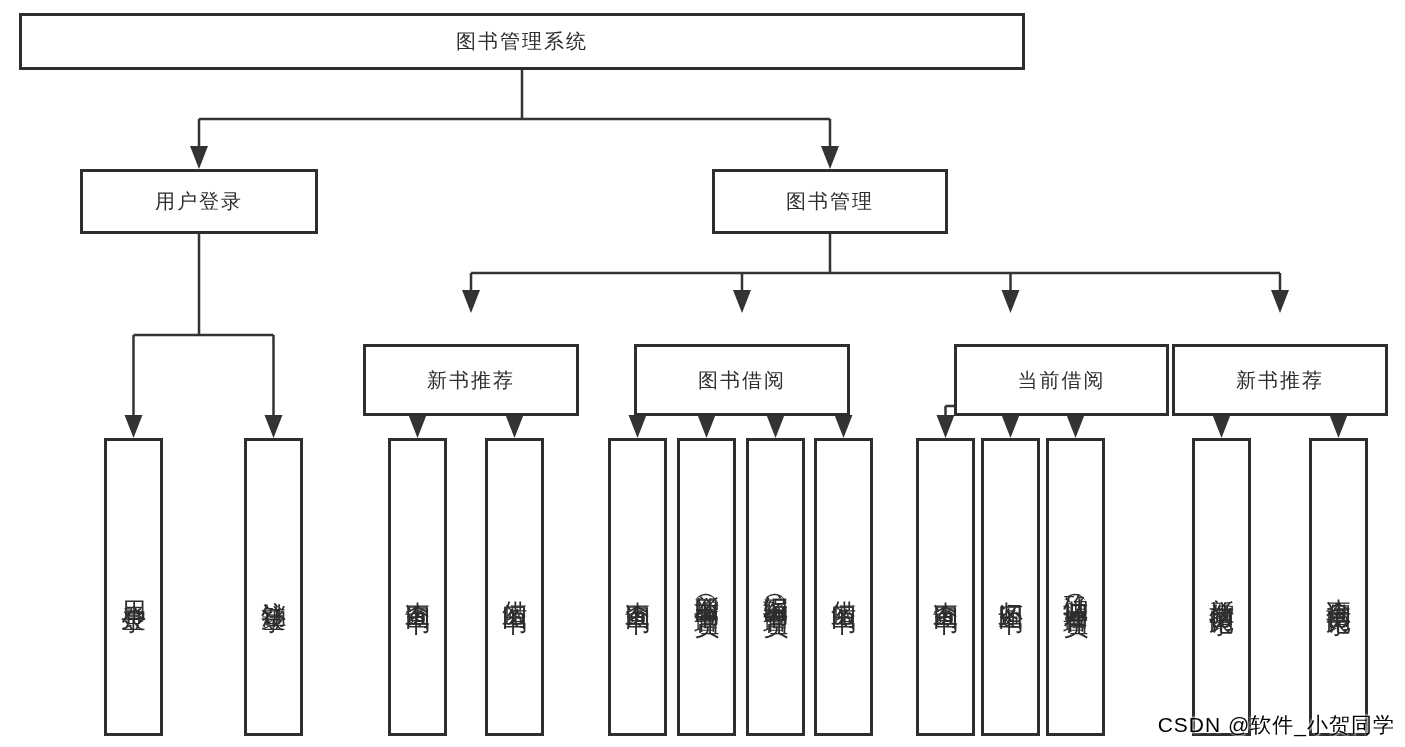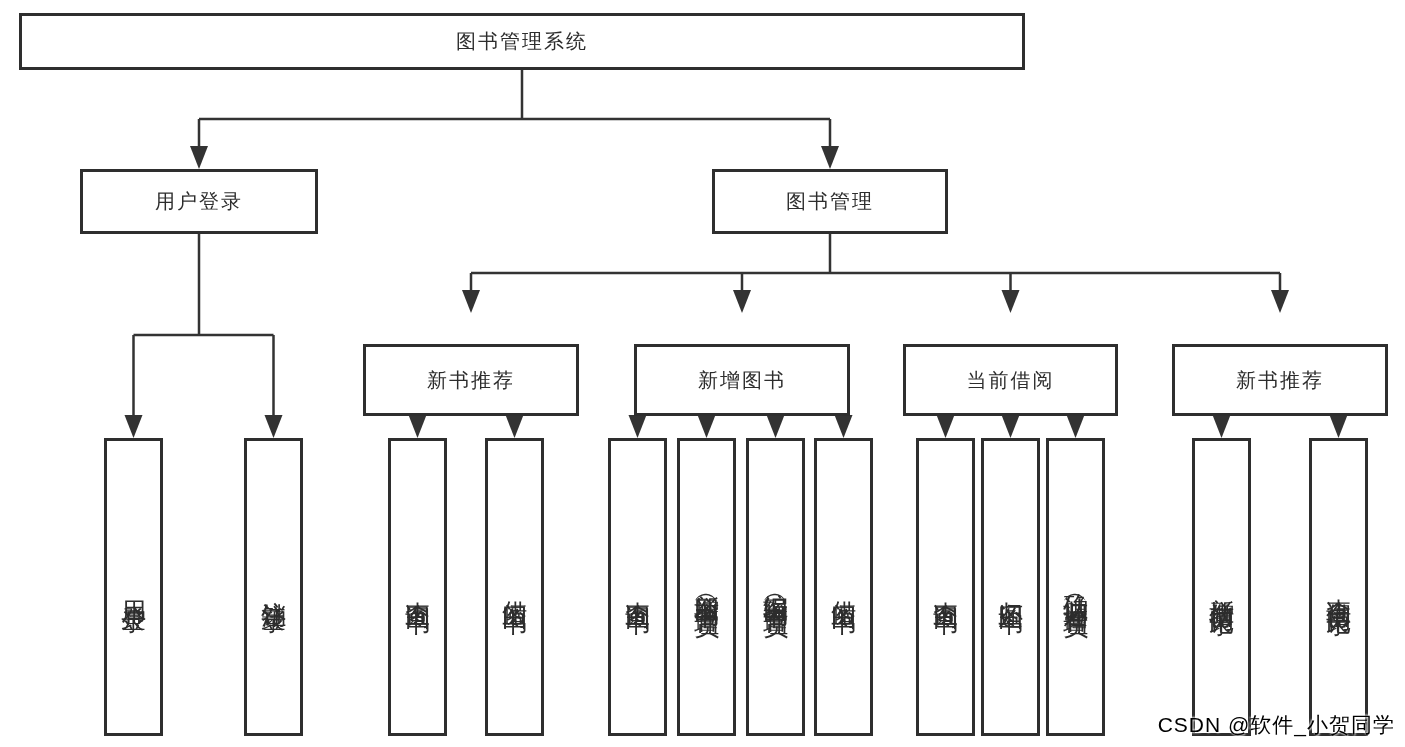--- a/index.html
+++ b/index.html
@@ -104,22 +104,22 @@
       <polygon points="1329.5,415 1347.5,415 1338.5,438"></polygon>
     </g>
   </svg>
 
   <div class="node root node-h">图书管理系统</div>
 
   <div class="node lvl2 node-h" style="left:80px; width:238px;">用户登录</div>
   <div class="node lvl2 node-h" style="left:712px; width:236px;">图书管理</div>
 
   <div class="node lvl3 node-h" style="left:363px; width:216px;">新书推荐</div>
-  <div class="node lvl3 node-h" style="left:634px; width:216px;">新增图书</div>
-  <div class="node lvl3 node-h" style="left:903px; width:215px;">当前借阅</div>
+  <div class="node lvl3 node-h" style="left:634px; width:216px;">图书借阅</div>
+  <div class="node lvl3 node-h" style="left:954px; width:215px;">当前借阅</div>
   <div class="node lvl3 node-h" style="left:1172px; width:216px;">新书推荐</div>
 
   <div class="node leaf" style="left:104px;">
     <span>用户登录</span>
   </div>
   <div class="node leaf" style="left:244px;">
     <span>注销登录</span>
   </div>
 
   <div class="node leaf" style="left:388px;">

